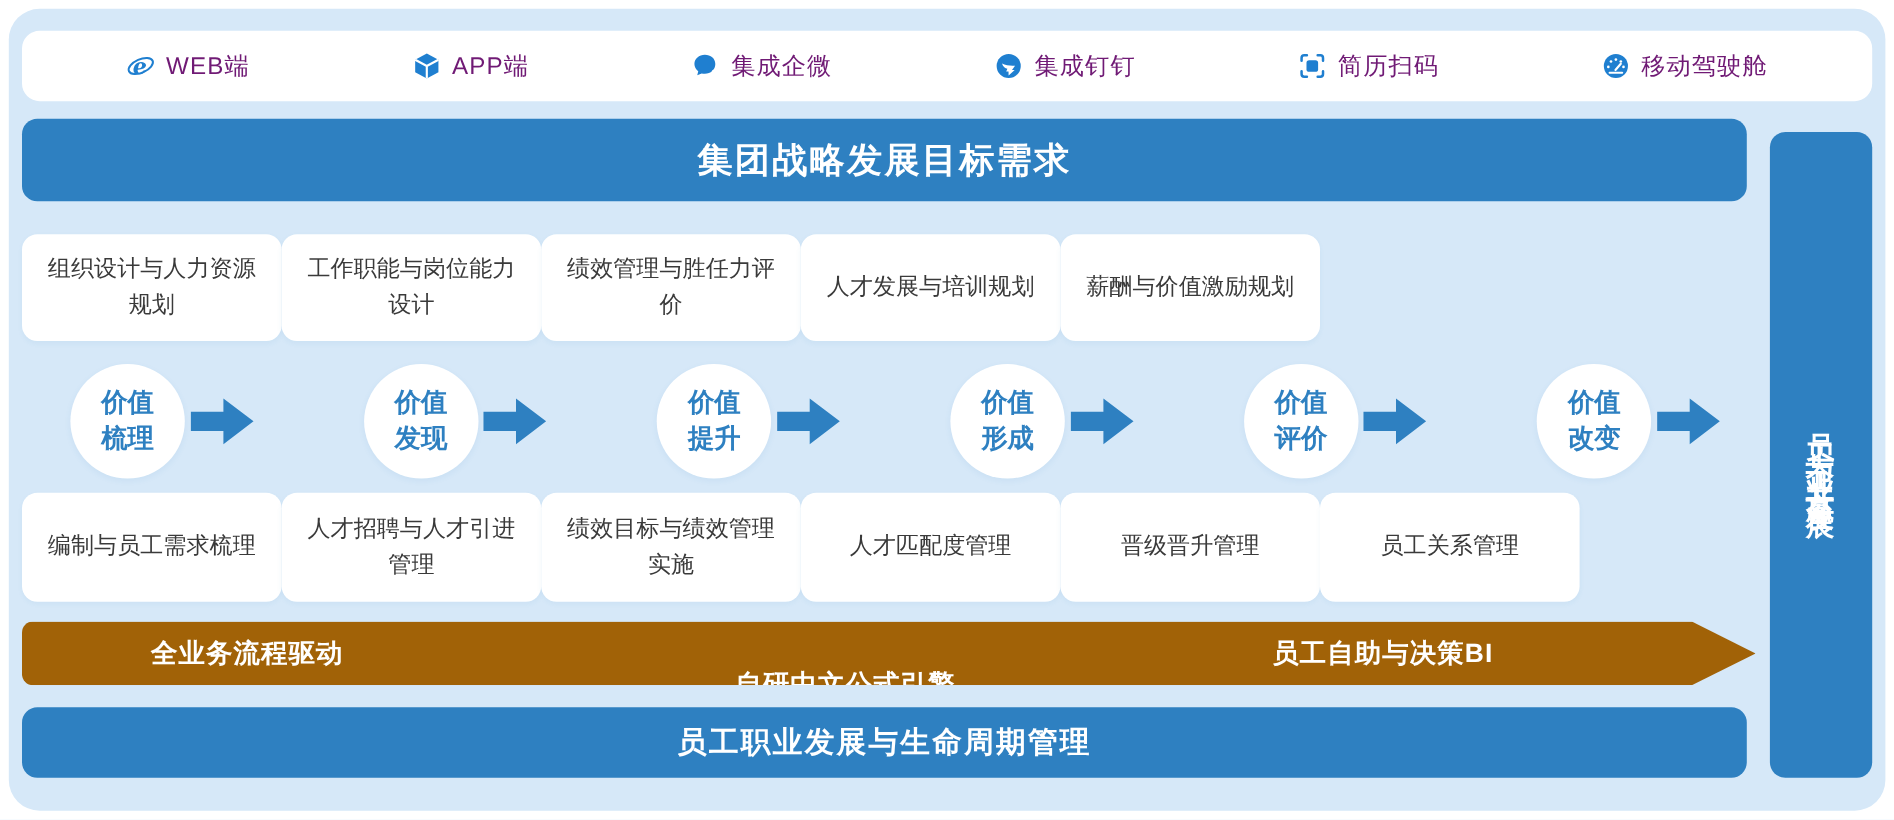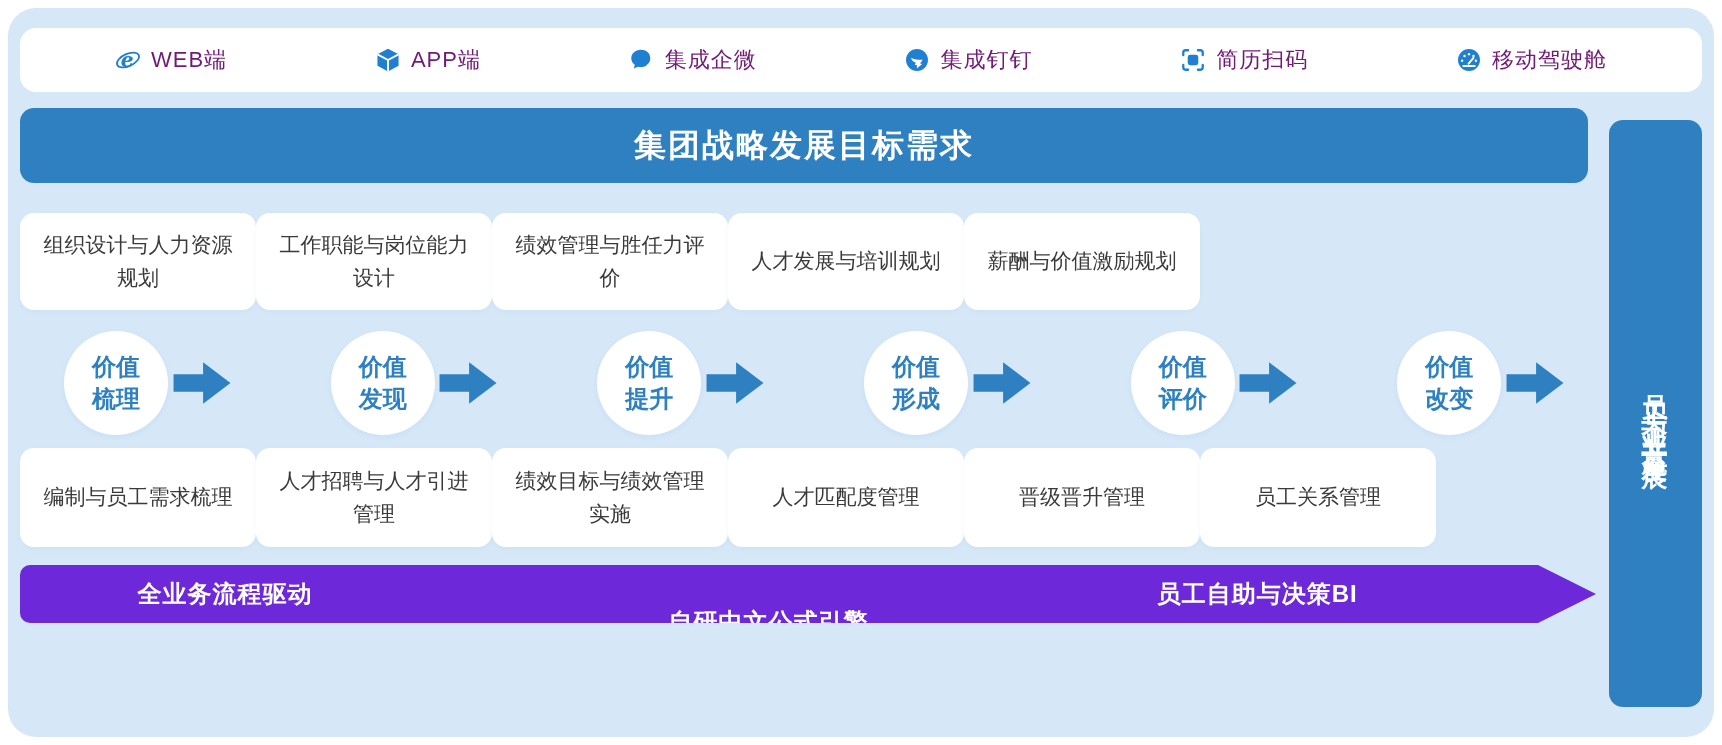--- a/index.html
+++ b/index.html
@@ -35,21 +35,21 @@
   .chain-step{width:261.3px;display:flex;align-items:center;justify-content:space-between;
               padding:0 22px 0 44px;box-sizing:border-box;}
   .chain-circle{width:104px;height:104px;background:#ffffff;border-radius:50%;
                 display:flex;align-items:center;justify-content:center;text-align:center;
                 color:#2e80c1;font-weight:bold;font-size:24px;line-height:1.35;
                 box-shadow:0 2px 6px rgba(46,128,193,0.08);}
   .chain-circle .t{width:52px;}
   .chain-arrow{width:62px;height:46px;display:block;flex:none;}
 
   
-  .engine-banner{position:absolute;left:12px;top:557px;width:1576px;height:58px;background:#6d28d9;
+  .engine-banner{position:absolute;left:12px;top:557px;width:1576px;height:58px;background:#a16207;
                  border-radius:10px 0 0 10px;
                  clip-path:polygon(0 0, calc(100% - 58px) 0, 100% 50%, calc(100% - 58px) 100%, 0 100%);}
   .engine-banner .seg{position:absolute;top:50%;transform:translate(-50%,-50%);color:#ffffff;
                       font-weight:bold;font-size:24px;letter-spacing:1px;white-space:nowrap;}
   .seg-1{left:13%;}
   .seg-2{left:47.5%;margin-top:28px;}
   .seg-3{left:78.5%;}
 
   
   .side-bar{position:absolute;left:1601px;top:112px;width:93px;height:587px;background:#2e80c1;
@@ -198,19 +198,22 @@
       <div class="card">晋级晋升管理</div>
       <div class="card">员工关系管理</div>
     </div>
 
     <div class="engine-banner">
       <span class="seg seg-1">全业务流程驱动</span>
       <span class="seg seg-2">自研中文公式引擎</span>
       <span class="seg seg-3">员工自助与决策BI</span>
     </div>
 
+    <div class="banner banner-bottom">
+      <span>员工职业发展与生命周期管理</span>
+    </div>
 
     <div class="side-bar">
       <span class="vtext">员工与企业共赢发展</span>
     </div>
 
   </div>
 </div>
 
 </body></html>

